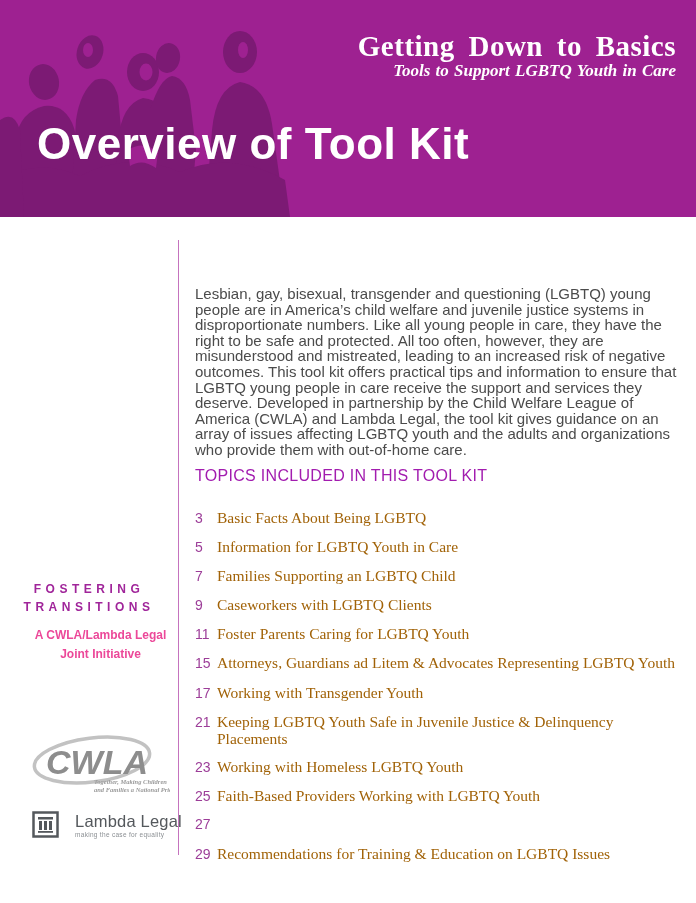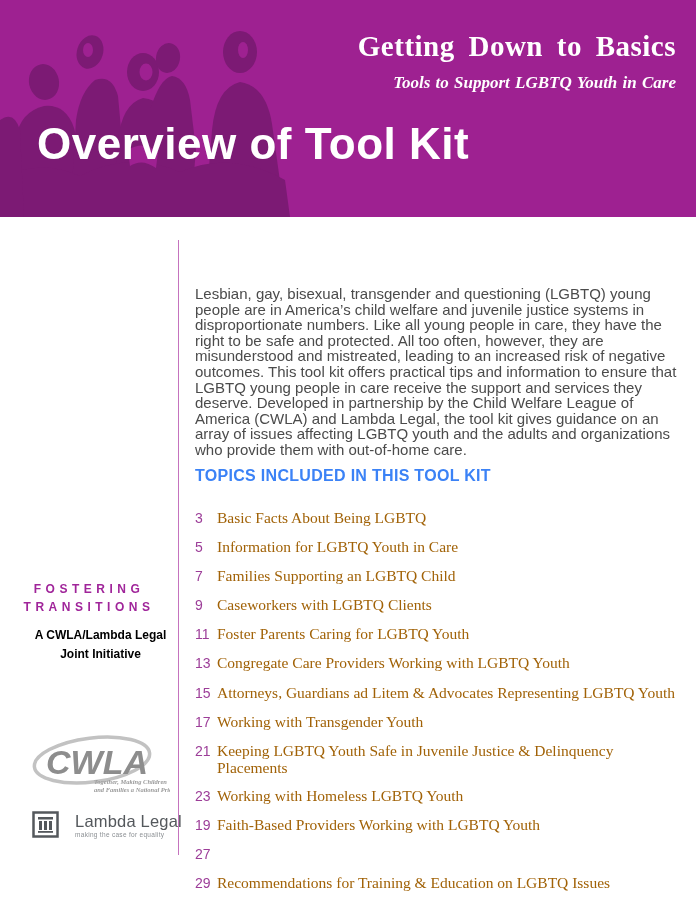--- a/index.html
+++ b/index.html
@@ -6,40 +6,40 @@
   html,body { width:696px; height:903px; background:#ffffff; }
   body { font-family:"Liberation Sans", sans-serif; position:relative; overflow:hidden; }
 
   .page { position:absolute; inset:0; width:696px; height:903px; background:#fff;padding-left:36px; }
 
   
   .header { position:absolute; left:0; top:0; width:696px; height:217px; background:#9e2191; overflow:hidden; }
   .silhouettes { position:absolute; left:0; bottom:0; width:360px; height:217px; }
   .brand { position:absolute; top:31px; right:20px; text-align:right; color:#ffffff; z-index:3; }
   .brand-title { font-family:"Liberation Serif", serif; font-weight:700; font-size:29px; letter-spacing:0.5px; word-spacing:6px; line-height:30px; }
-  .brand-subtitle { font-family:"Liberation Serif", serif; font-style:italic; font-weight:700; font-size:17px; line-height:20px; margin-top:12px; word-spacing:1px; }
+  .brand-subtitle { font-family:"Liberation Serif", serif; font-style:italic; font-weight:700; font-size:17px; line-height:20px; margin-top:0; word-spacing:1px; }
   .page-title { position:absolute; left:37px; top:119px; z-index:3; color:#ffffff; font-size:44px; font-weight:700; letter-spacing:0.5px; }
 
   
   .divider { position:absolute; left:178px; top:240px; width:1px; height:615px; background:#c573be; }
 
   .initiative { position:absolute; left:0; top:580px; width:178px; text-align:center; }
   .initiative-line { color:#a0259a; font-weight:700; font-size:12px; letter-spacing:4.5px; line-height:18px; }
-  .initiative-sub { color:#000000; font-weight:700; font-size:12px; line-height:19px;margin-left:23px; }
+  .initiative-sub { color:#ec4899; font-weight:700; font-size:12px; line-height:19px;margin-left:23px; }
   .initiative-sub.first { margin-top:10px; }
 
   .cwla-logo { position:absolute; left:30px; top:728px; width:140px; height:72px; }
   .lambda-logo { position:absolute; left:32px; top:811px; width:150px; height:46px; display:flex; align-items:flex-start; }
   .lambda-text-block { margin-left:16px; }
   .lambda-name { color:#54585c; font-size:16.5px; font-weight:400; letter-spacing:0.2px; line-height:20px; }
   .lambda-tagline { color:#8b8f93; font-size:6.5px; letter-spacing:0.3px; margin-top:0px; }
 
   
   .intro { position:absolute; left:195px; top:286px; width:484px; color:#4b4b4b; font-size:15px; line-height:15.6px; }
-  .topics-heading { position:absolute; left:195px; top:467px; color:#3b82f6; font-size:16px; font-weight:700; letter-spacing:0.3px; }
+  .topics-heading { position:absolute; left:195px; top:467px; color:#a21caf; font-size:16px; font-weight:400; letter-spacing:0.3px; }
 
   .toc { position:absolute; left:195px; top:509px; width:490px; }
   .toc-row { display:flex; align-items:baseline; margin-bottom:10.6px; }
   .toc-num { width:22px; flex:0 0 22px; color:#9c3d98; font-size:14px; line-height:17.5px; }
   .toc-title { color:#a16207; font-family:"Liberation Serif", serif; font-size:15.5px; line-height:17.5px; }
 </style>
 </head>
 <body>
 
 <div class="page">
@@ -126,41 +126,37 @@
       </div>
     <div class="toc-row">
         <span class="toc-num">9</span>
         <span class="toc-title">Caseworkers with LGBTQ Clients</span>
       </div>
     <div class="toc-row">
         <span class="toc-num">11</span>
         <span class="toc-title">Foster Parents Caring for LGBTQ Youth</span>
       </div>
     <div class="toc-row">
-        <span class="toc-num">13</span>
-        <span class="toc-title">Congregate Care Providers Working with LGBTQ Youth</span>
-      </div>
-    <div class="toc-row">
         <span class="toc-num">15</span>
         <span class="toc-title">Attorneys, Guardians ad Litem &amp; Advocates Representing LGBTQ Youth</span>
       </div>
     <div class="toc-row">
         <span class="toc-num">17</span>
         <span class="toc-title">Working with Transgender Youth</span>
       </div>
     <div class="toc-row">
         <span class="toc-num">21</span>
         <span class="toc-title">Keeping LGBTQ Youth Safe in Juvenile Justice &amp; Delinquency Placements</span>
       </div>
     <div class="toc-row">
         <span class="toc-num">23</span>
         <span class="toc-title">Working with Homeless LGBTQ Youth</span>
       </div>
     <div class="toc-row">
-        <span class="toc-num">19</span>
+        <span class="toc-num">25</span>
         <span class="toc-title">Faith-Based Providers Working with LGBTQ Youth</span>
       </div>
     <div class="toc-row">
         <span class="toc-num">27</span>
       </div>
     <div class="toc-row">
         <span class="toc-num">29</span>
         <span class="toc-title">Recommendations for Training &amp; Education on LGBTQ Issues</span>
       </div>
   </div>

